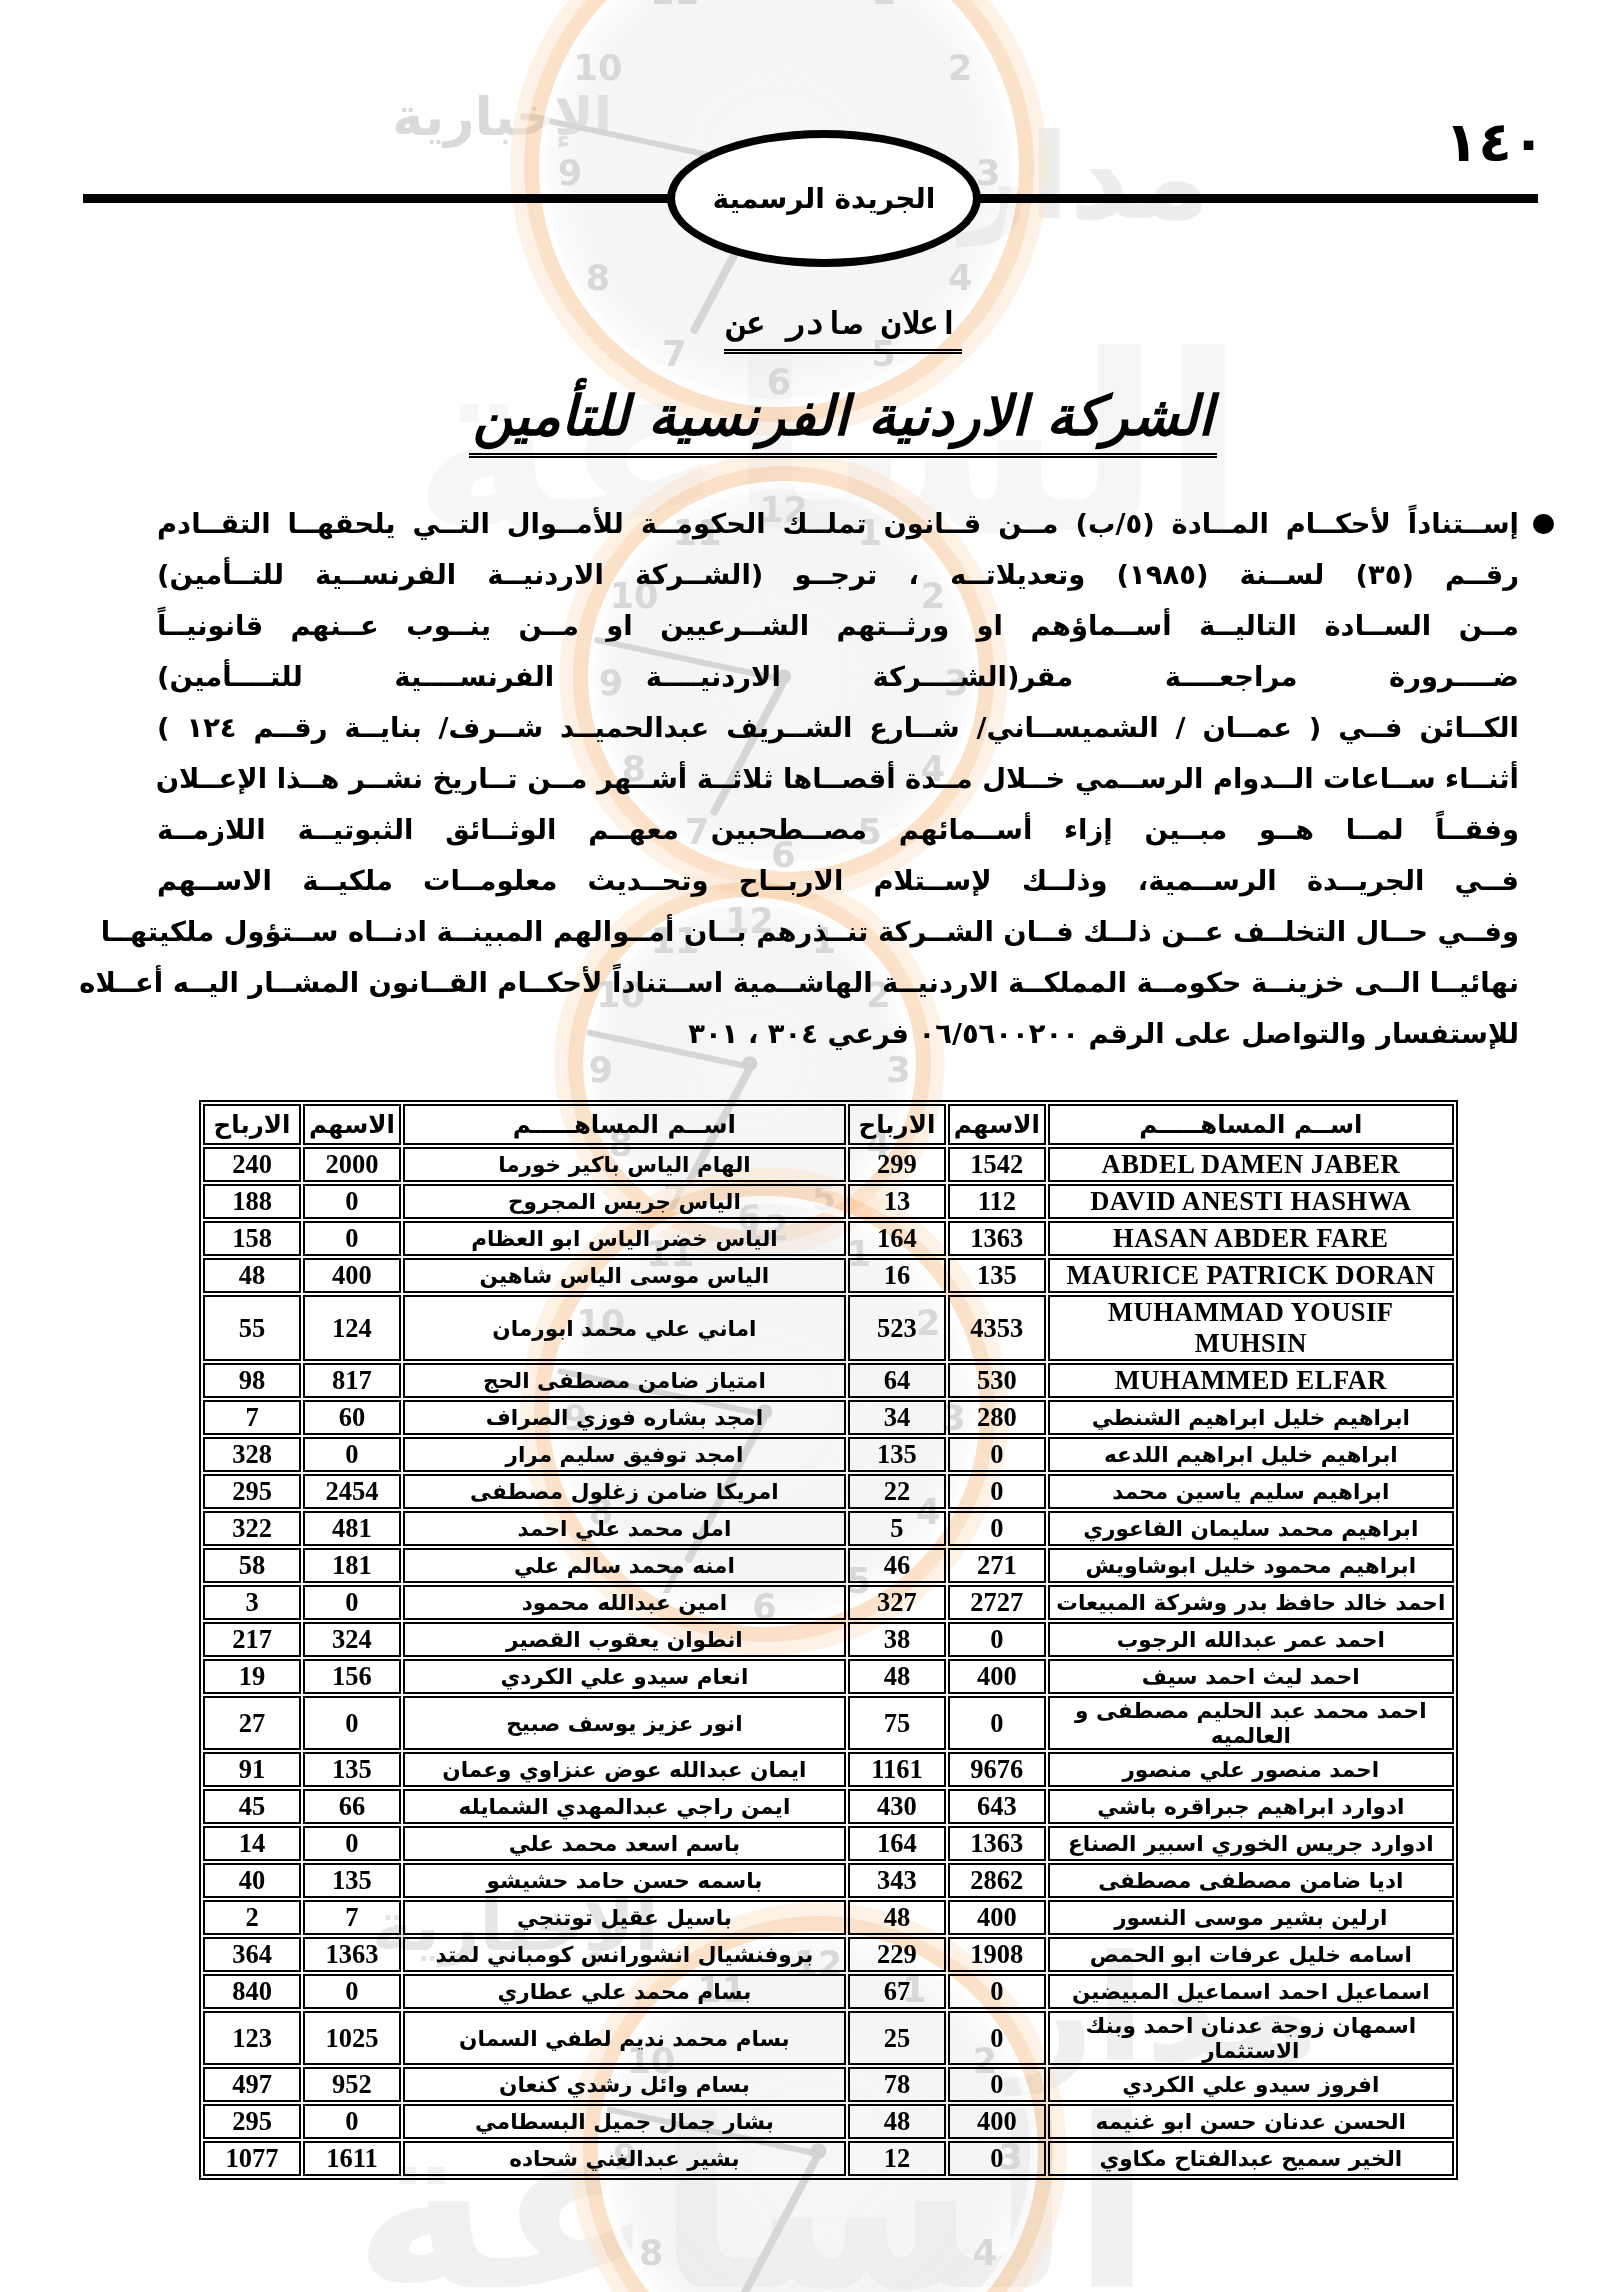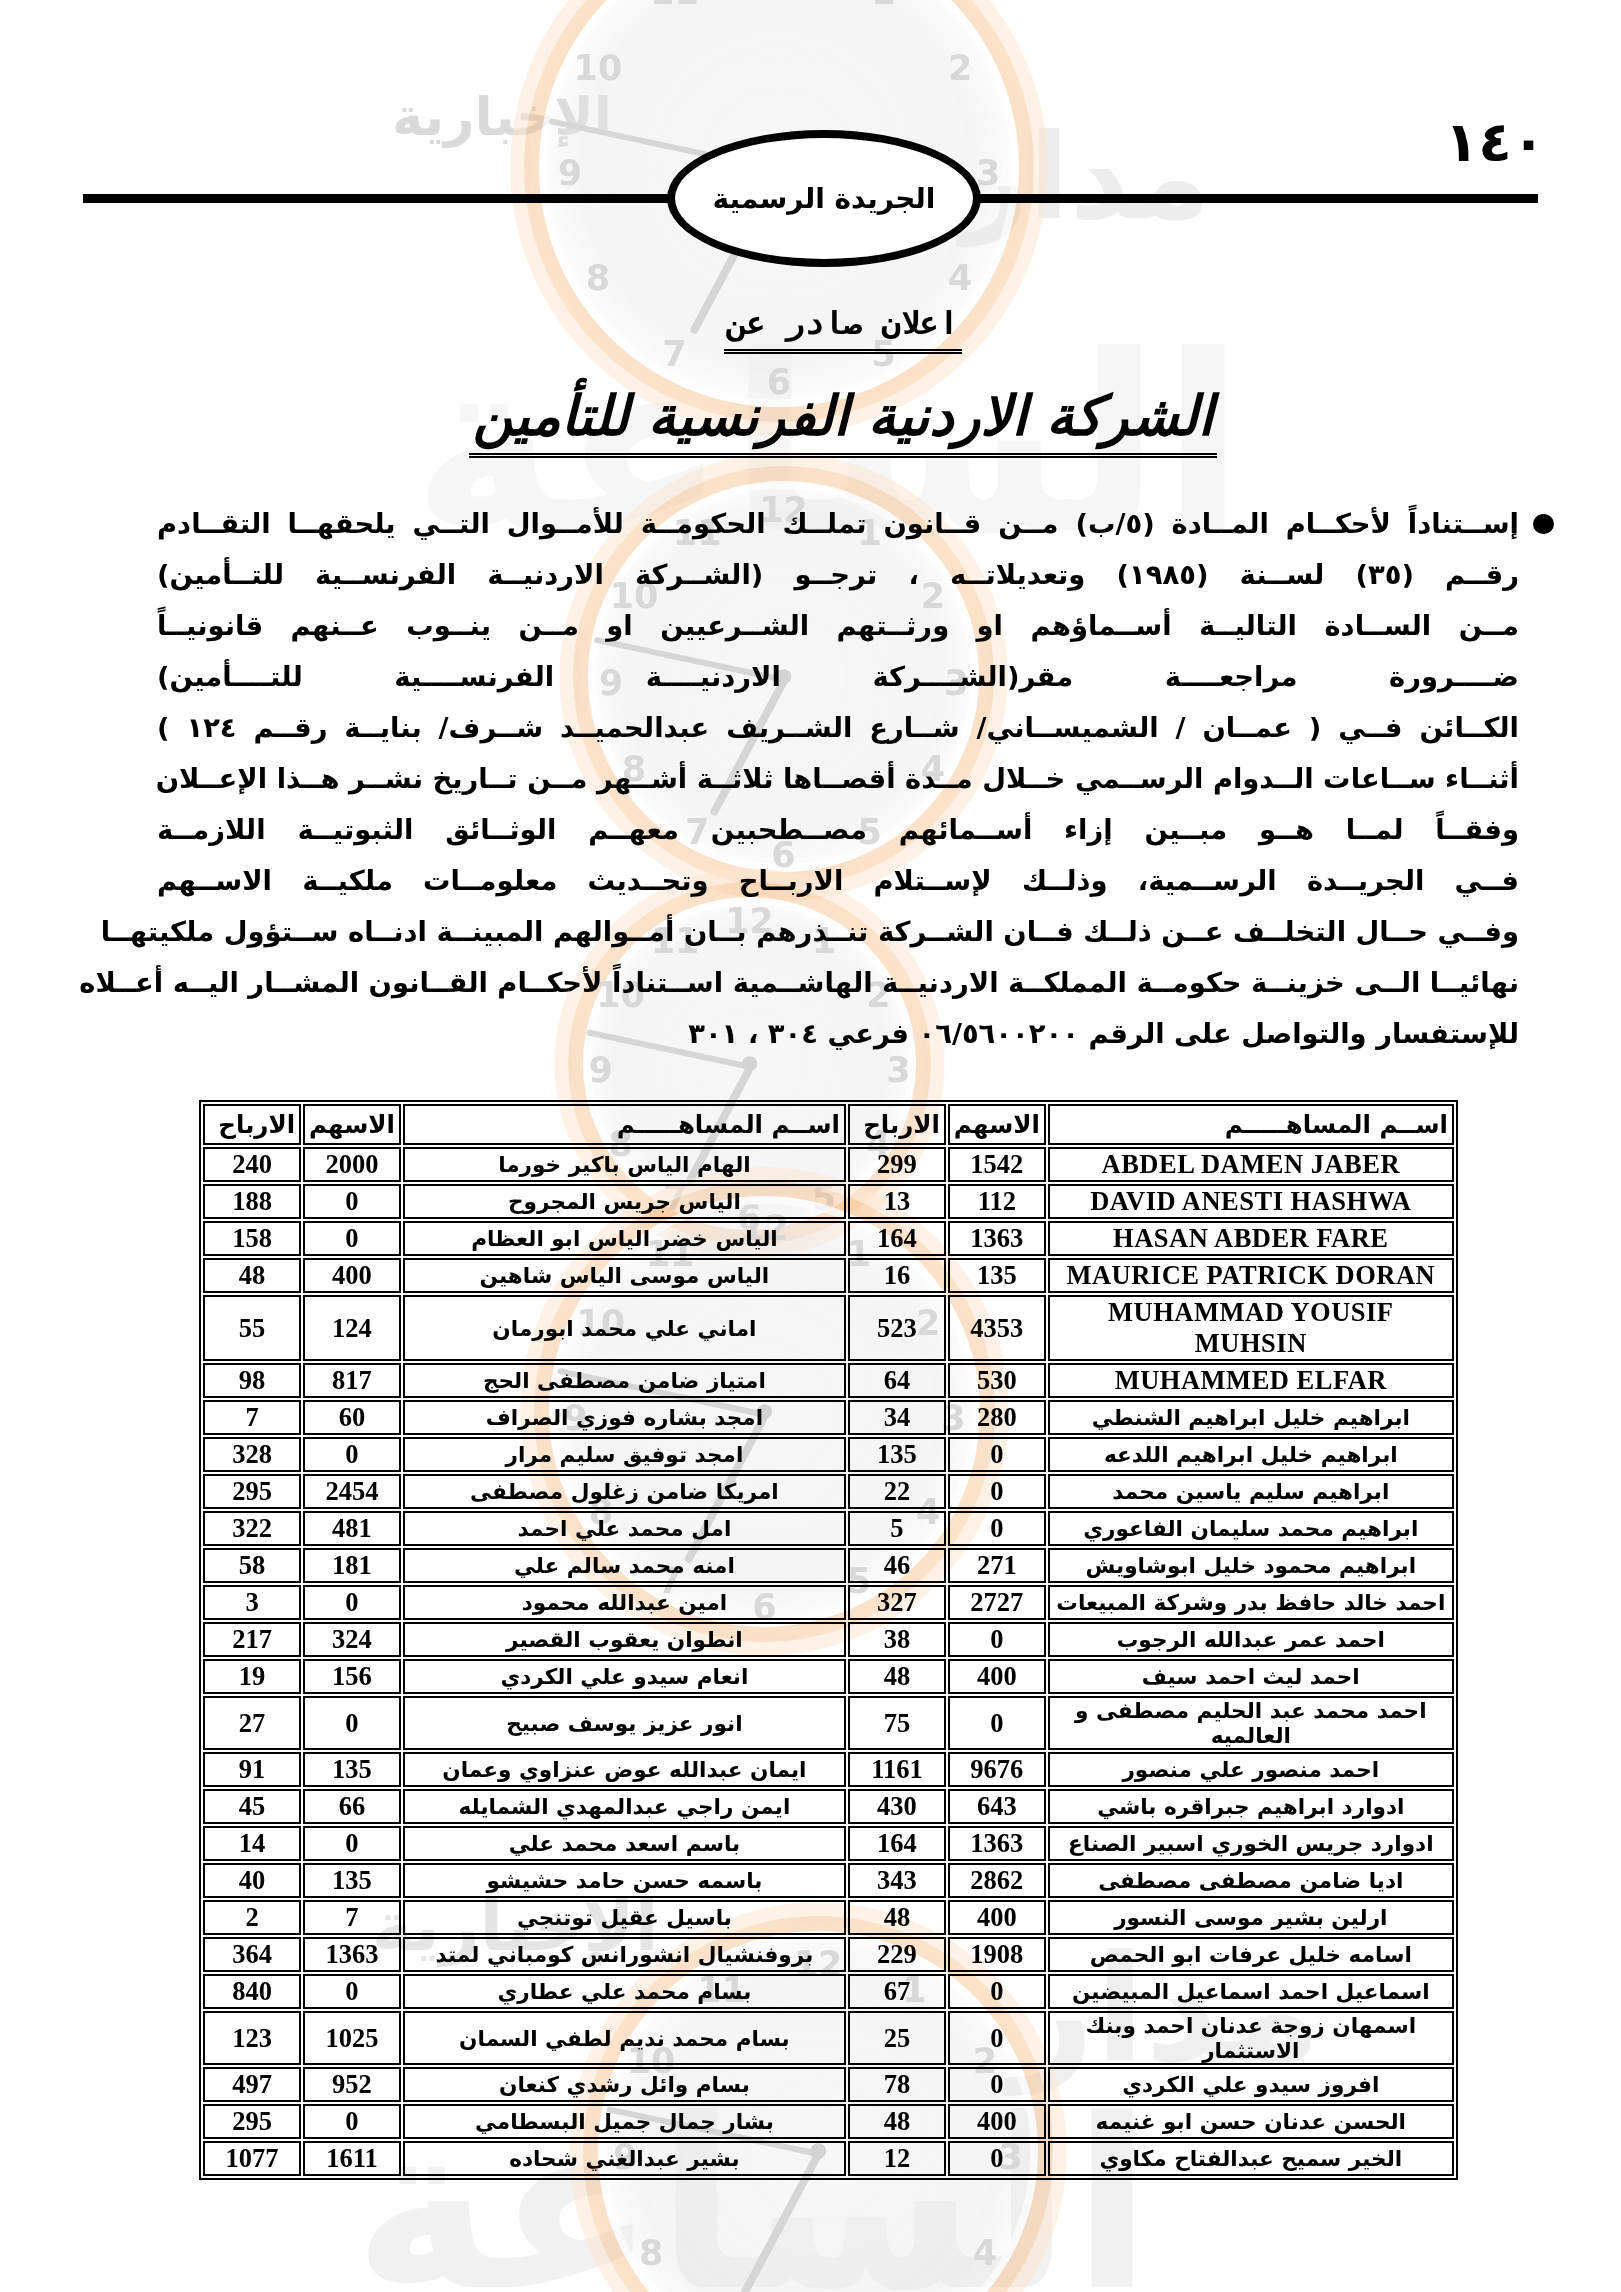--- a/index.html
+++ b/index.html
@@ -46,21 +46,21 @@
   .pline{font-size:27.4px;font-weight:700;line-height:51px;height:51px;
          text-align:justify;text-align-last:justify;white-space:nowrap;}
   .pline-last{text-align:right;text-align-last:right;}
 
   
   table.sh-table{position:absolute;left:199px;top:1100px;z-index:2;
                  border-collapse:separate;border-spacing:2.9px;border:2px solid #000;
                  table-layout:fixed;background:transparent;}
   .sh-table th,.sh-table td{border:2px solid #000;box-sizing:border-box;background:transparent;
                             text-align:center;vertical-align:middle;padding:0 3.9px;overflow:hidden;}
-  .sh-table th{height:41px;font-size:24.5px;font-weight:700;font-family:"DejaVu Sans",sans-serif;text-align:right;}
+  .sh-table th{height:41px;font-size:24.5px;font-weight:700;font-family:"DejaVu Sans",sans-serif;}
   .sh-table td{height:33px;}
   .w1{width:98px;} .w2{width:86px;} .w3{width:443px;} .w4{width:98px;} .w5{width:86px;} .w6{width:406px;}
   td.c-num{font-family:"Liberation Serif",serif;font-size:26.5px;font-weight:700;}
   td.c-ar{font-family:"DejaVu Sans",sans-serif;font-size:21.6px;font-weight:700;direction:rtl;}
   td.c-en{font-family:"Liberation Serif",serif;font-size:26.5px;font-weight:700;letter-spacing:0.5px;}
 </style>
 </head>
 <body>
 
 <div class="page">

